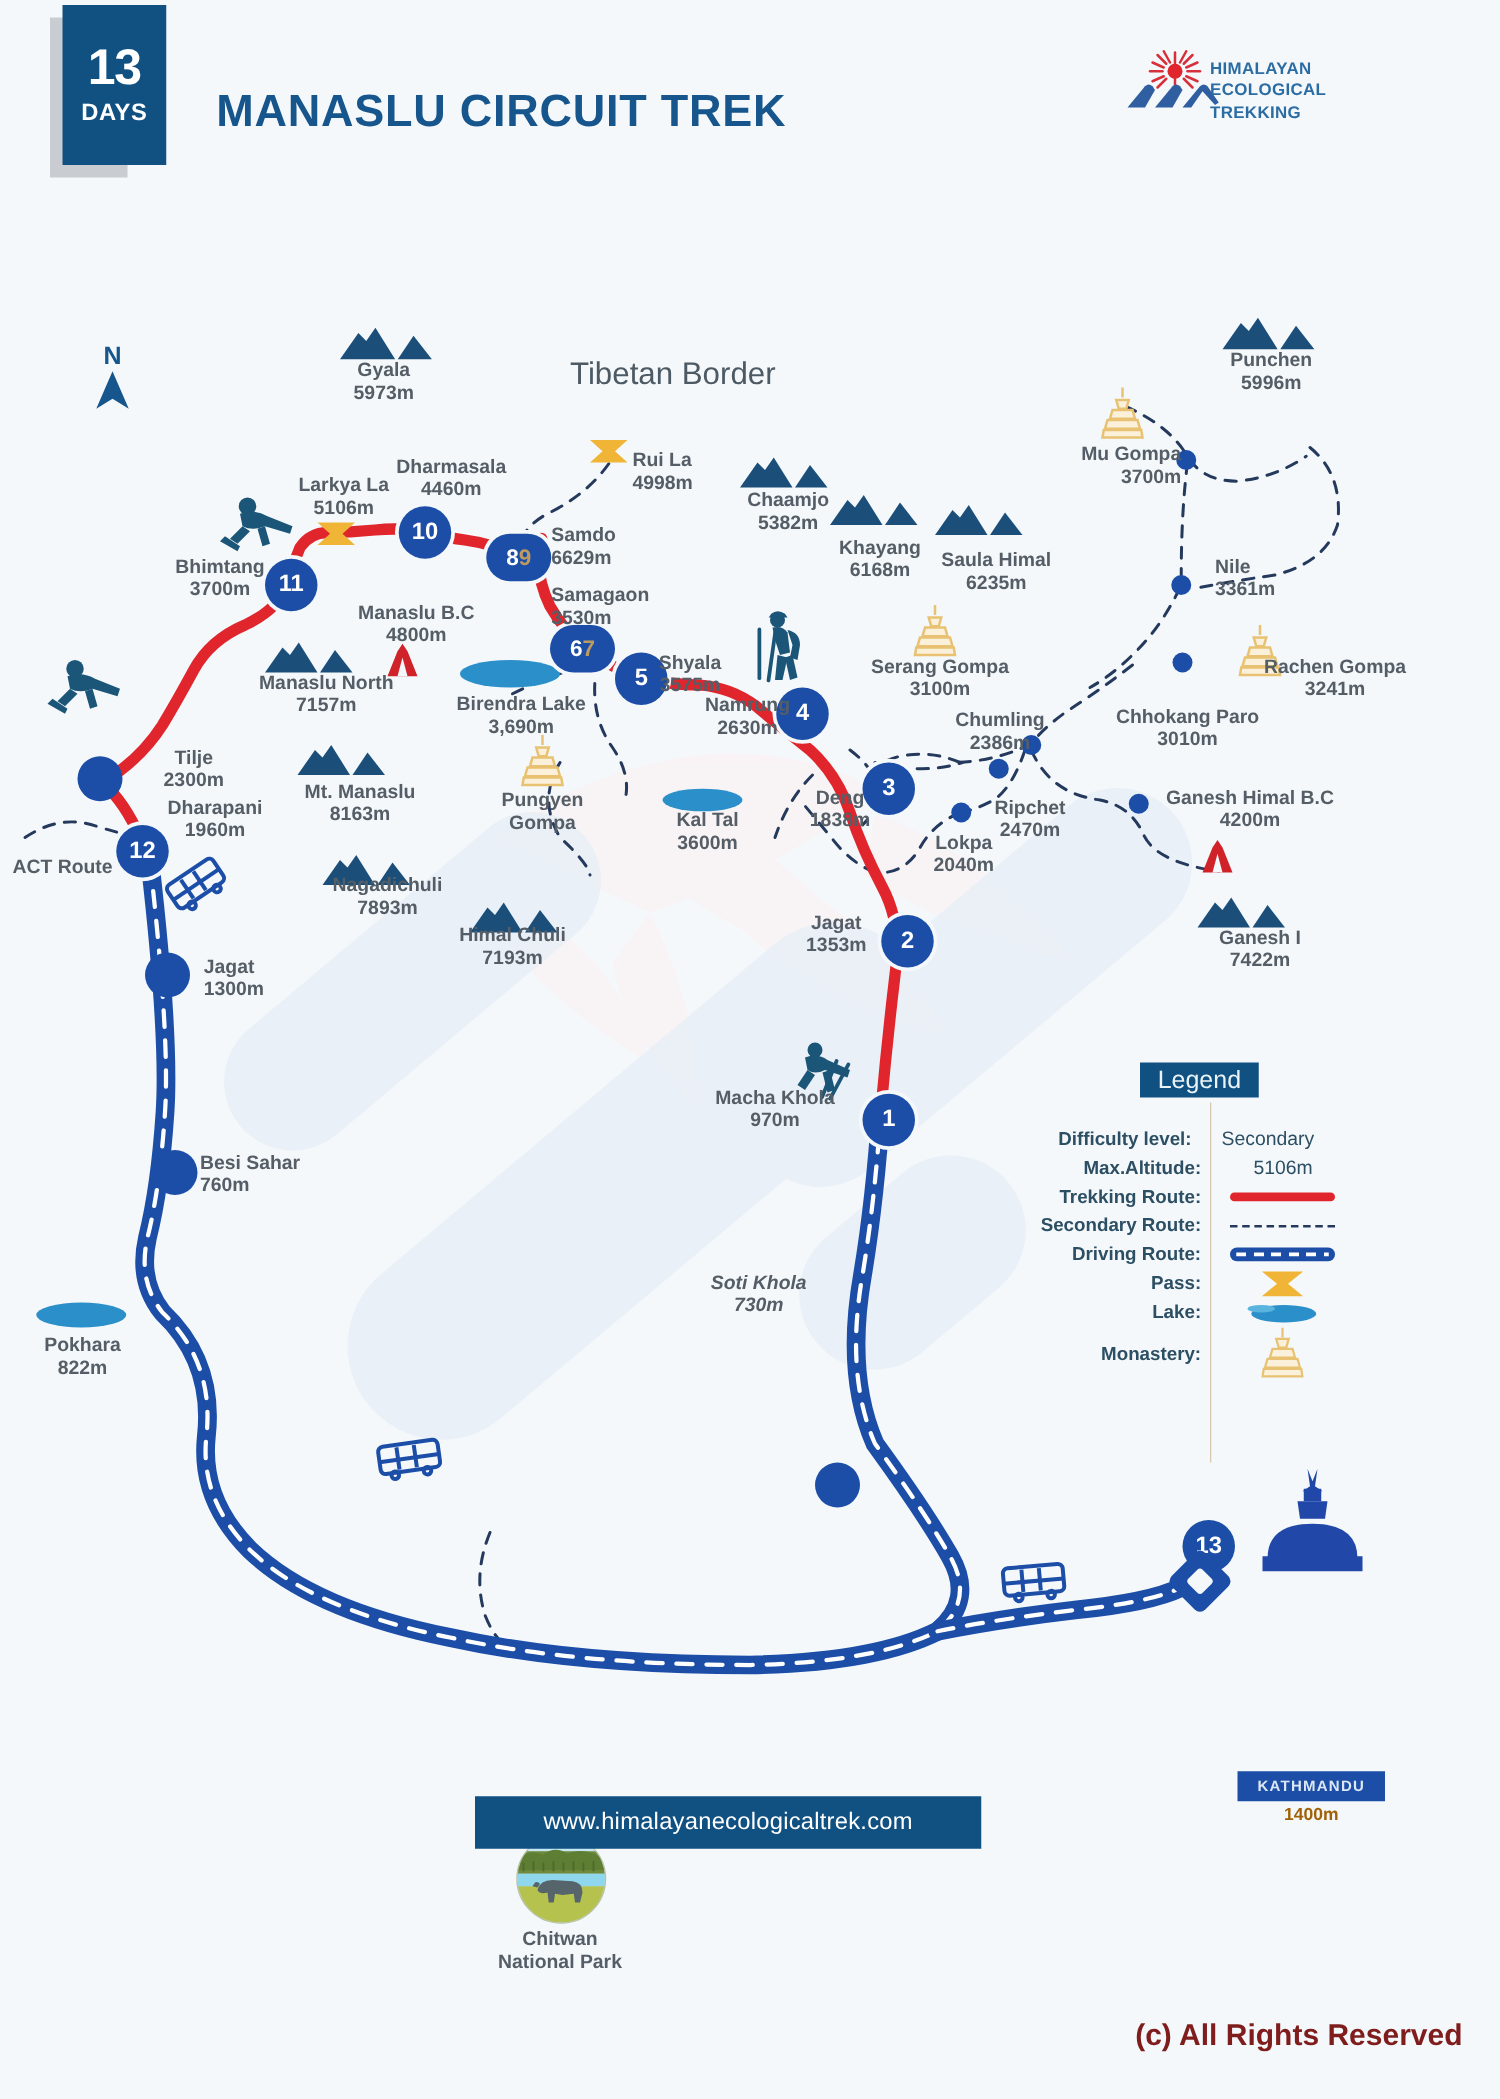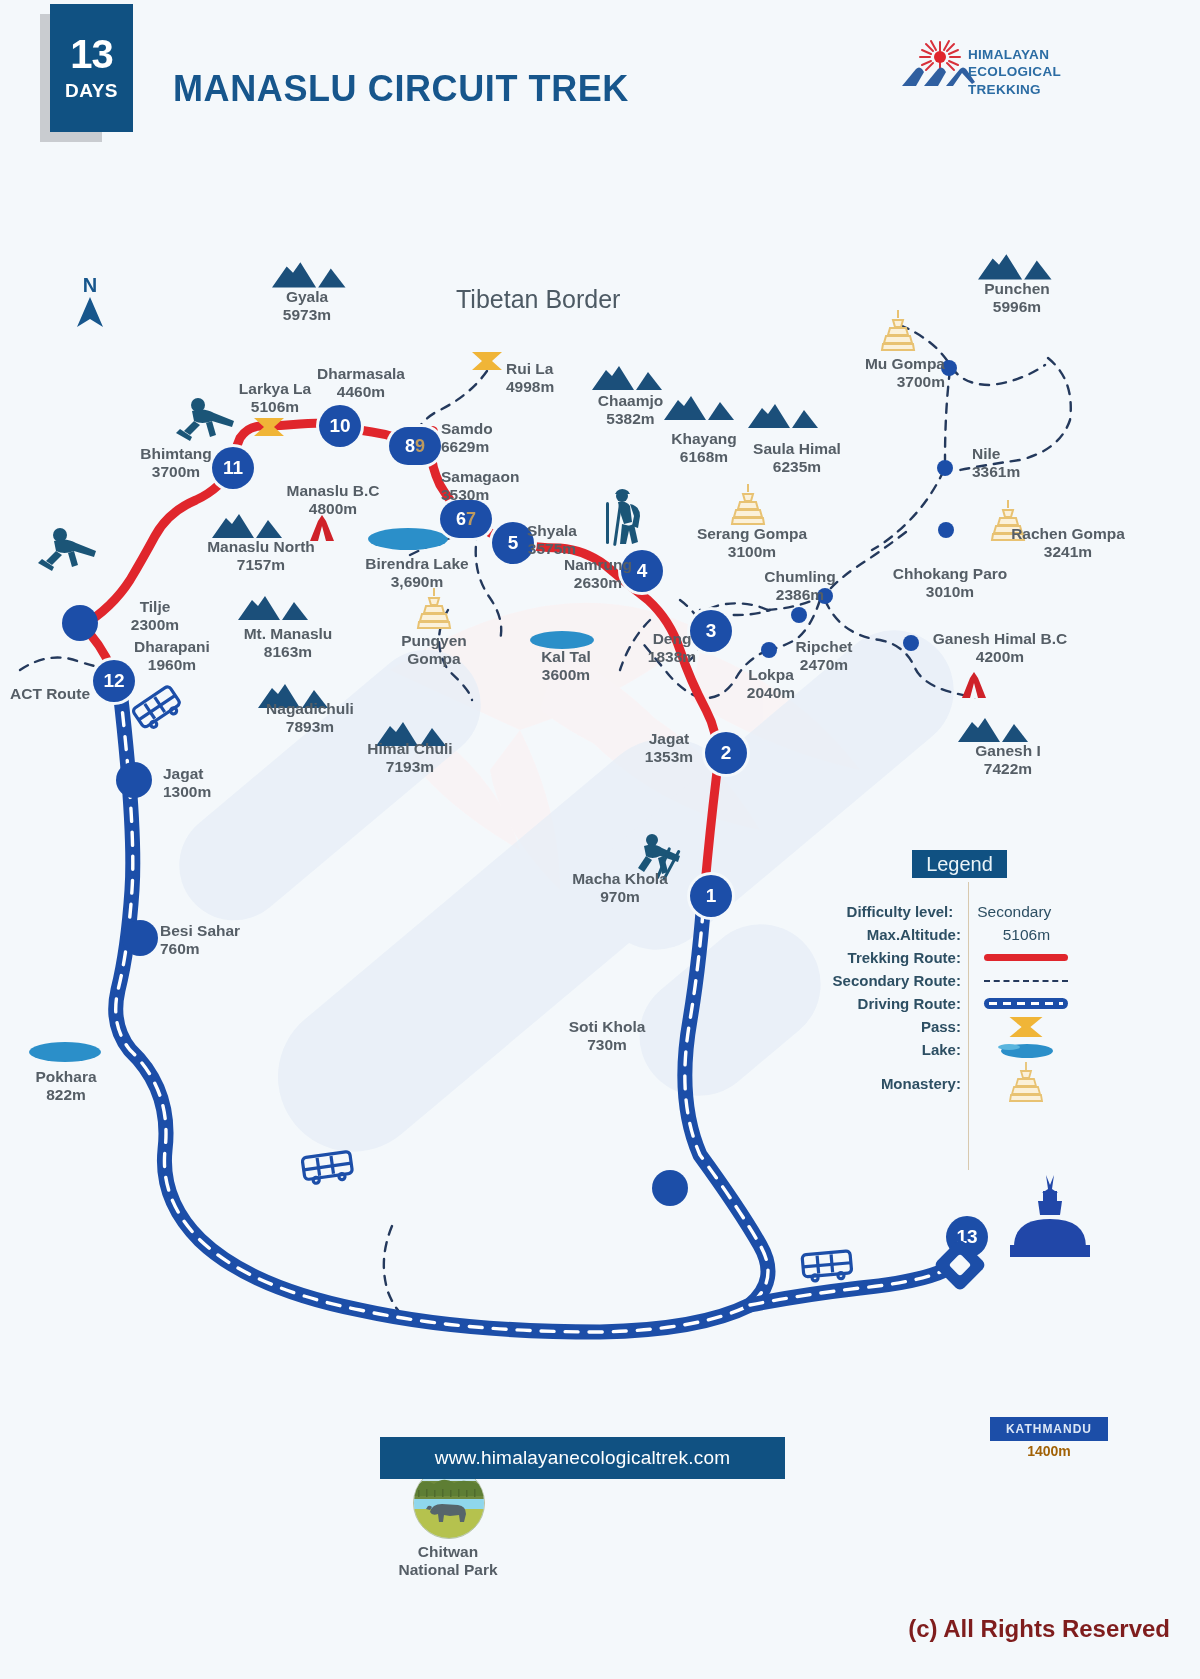--- a/index.html
+++ b/index.html
@@ -653,21 +653,21 @@
   <div class="lbl" style="left:555px; top:700px; width:130px;">
     <span class="a">Macha Khola</span>
     <span class="a">970m</span>
     </div>
 
   <div class="lbl l" style="left:160px; top:752px;">
     <span class="a">Besi Sahar</span>
     <span class="a">760m</span>
     </div>
 
-  <div class="lbl" style="left:552px; top:848px; width:110px;">
+  <div class="lbl" style="left:552px; top:848px; width:110px;font-style:italic;">
     <span class="a">Soti Khola</span>
     <span class="a">730m</span>
     </div>
 
   <div class="lbl" style="left:20px; top:898px; width:92px;">
     <span class="a">Pokhara</span>
     <span class="a">822m</span>
     </div>
 
   <div id="legend">

